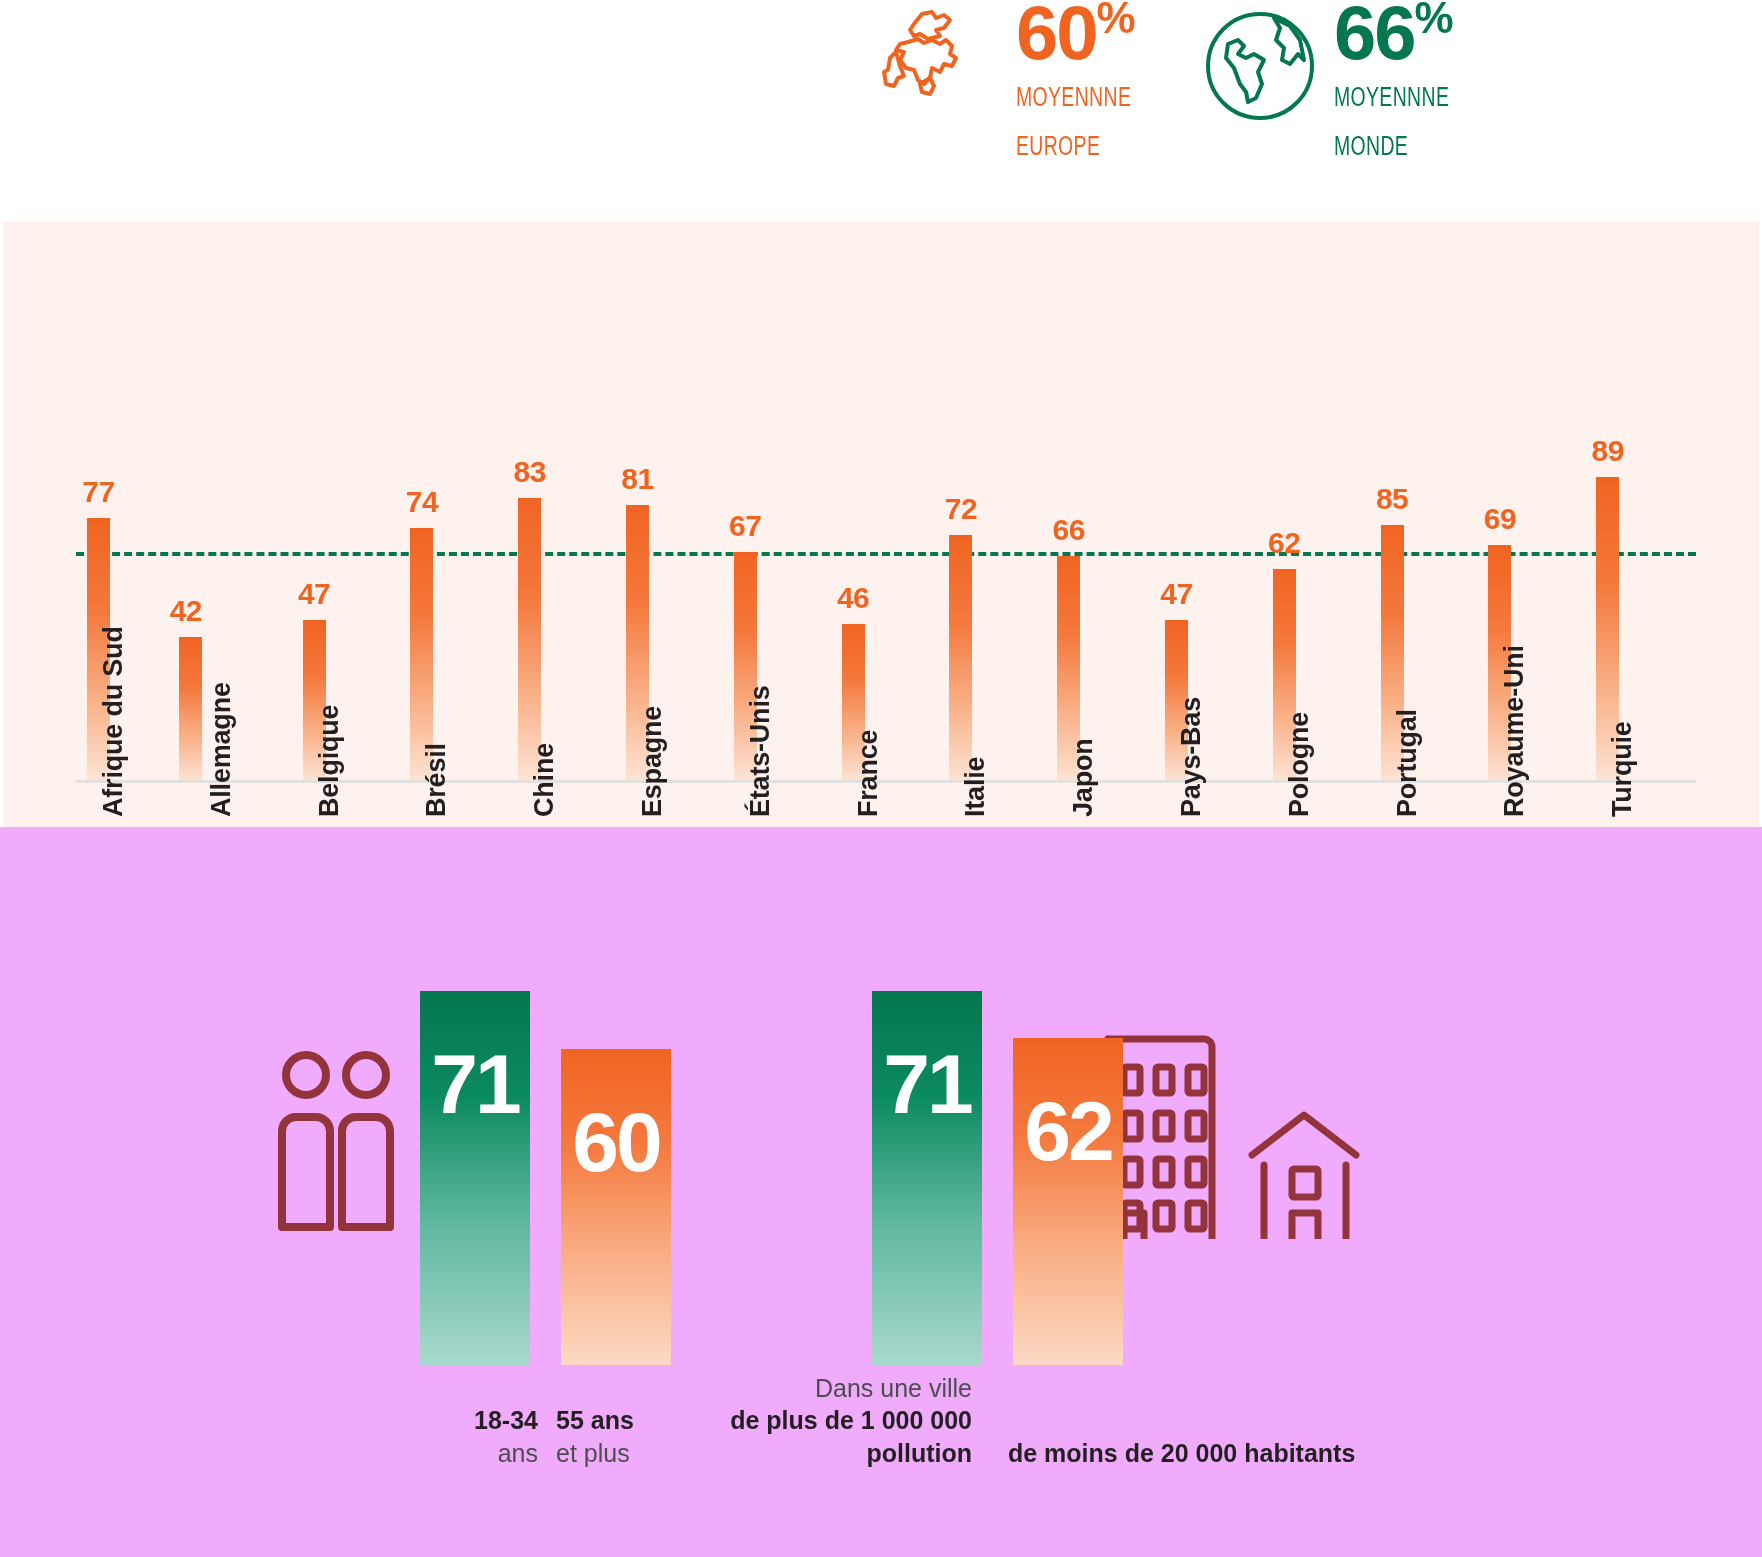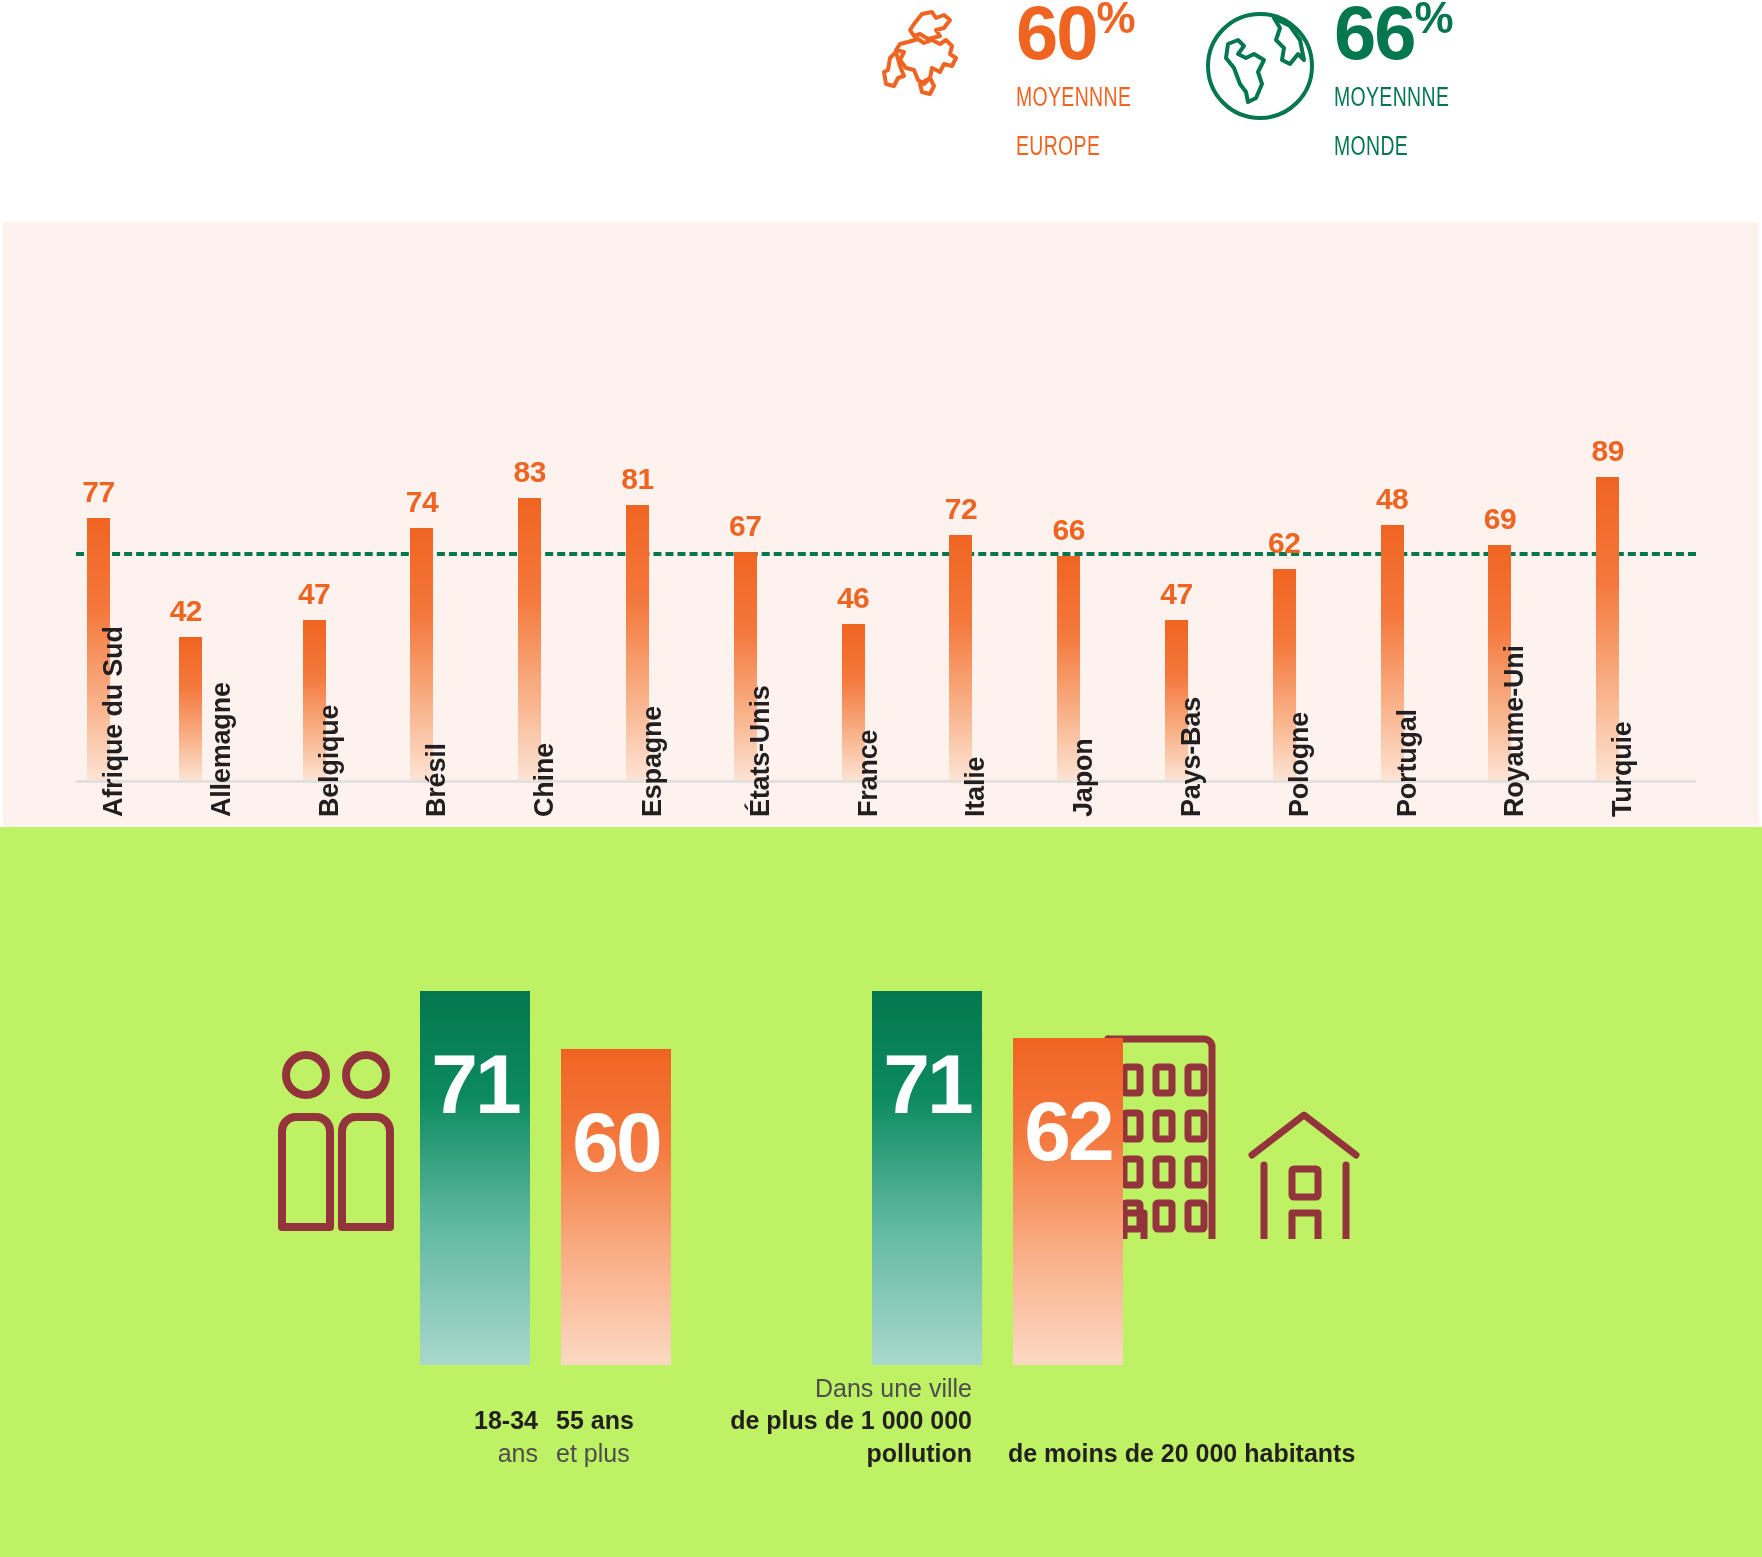--- a/index.html
+++ b/index.html
@@ -78,21 +78,21 @@
     white-space:nowrap;
     font-size:27px;font-weight:bold;color:#231f20;
     letter-spacing:-0.2px;
     text-align:right;
     direction:ltr;
   }
 
   
   #bottom-panel{
     position:absolute;left:0;top:827px;width:1762px;height:730px;
-    background:#bef264;
+    background:#f0abfc;
   }
   .big-bar{
     position:absolute;bottom:192px;width:110px;
     color:#ffffff;
     font-size:84px;font-weight:bold;letter-spacing:-3px;
     display:flex;align-items:flex-start;justify-content:center;
     padding-top:56px;box-sizing:border-box;
     line-height:0.9;
   }
   .big-bar.g{background:linear-gradient(to bottom,#04774f 0%,#0c8a5f 28%,#5fb8a0 62%,#a9d8cd 100%);}
@@ -194,21 +194,21 @@
       </div>
       <div class="bar-col" style="left: 1162px;">
         <div class="bar-value">47</div>
         <div class="bar-rect" style="height: 159.8px;"></div>
       </div>
       <div class="bar-col" style="left: 1269.8px;">
         <div class="bar-value">62</div>
         <div class="bar-rect" style="height: 210.8px;"></div>
       </div>
       <div class="bar-col" style="left: 1377.6px;">
-        <div class="bar-value">48</div>
+        <div class="bar-value">85</div>
         <div class="bar-rect" style="height: 255px;"></div>
       </div>
       <div class="bar-col" style="left: 1485.4px;">
         <div class="bar-value">69</div>
         <div class="bar-rect" style="height: 234.6px;"></div>
       </div>
       <div class="bar-col" style="left: 1593.2px; justify-content: space-between;">
         <div class="bar-value">89</div>
         <div class="bar-rect" style="height: 302.6px;"></div>
       </div>

